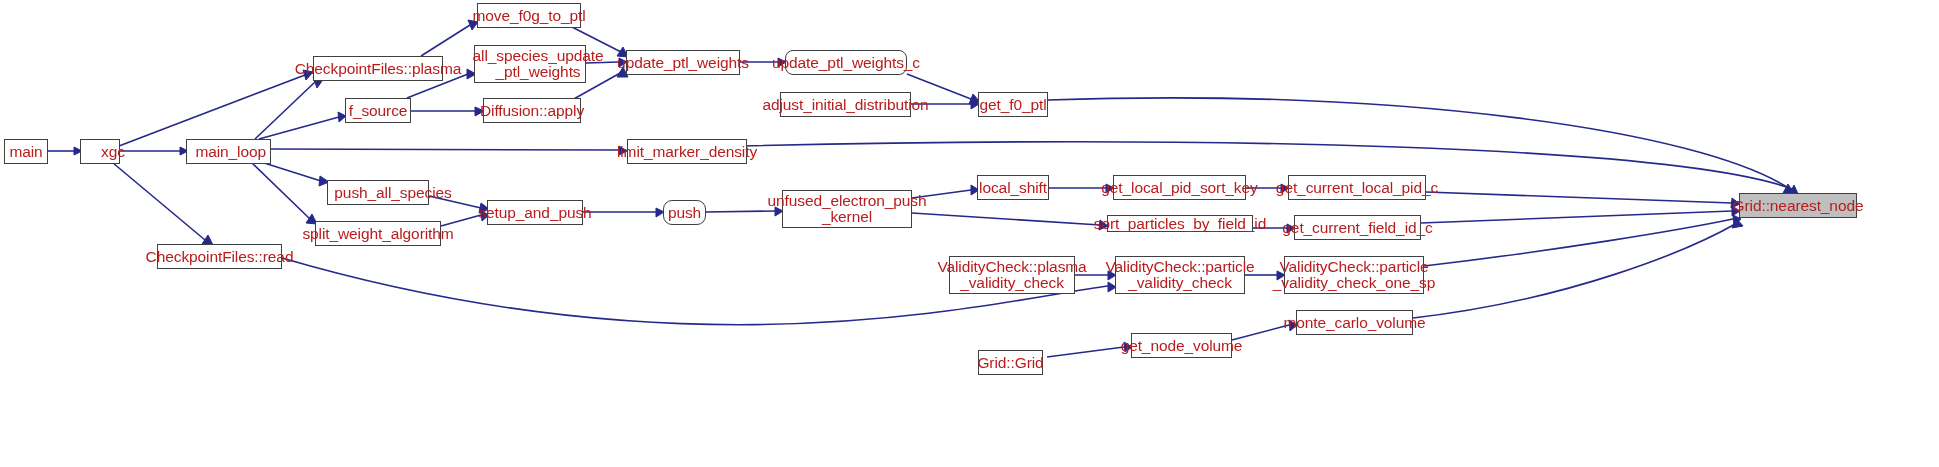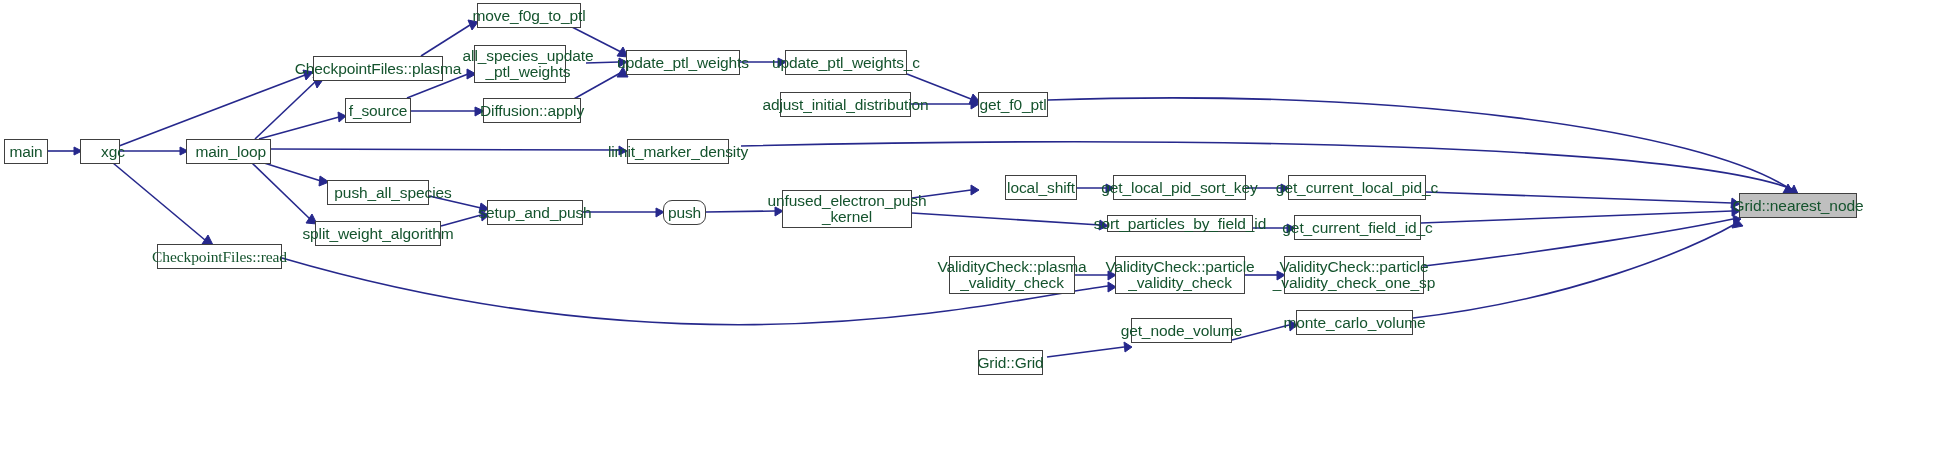--- a/index.html
+++ b/index.html
@@ -1,21 +1,21 @@
 <!DOCTYPE html>
 <html><head>
 <meta charset="utf-8">
 <title>Call graph</title>
 <style>
   html,body{margin:0;padding:0;background:#ffffff;}
   #canvas{position:relative;width:1939px;height:467px;background:#ffffff;
           font-family:"Liberation Sans","DejaVu Sans",sans-serif;overflow:hidden;}
   svg.edges{position:absolute;left:0;top:0;width:1939px;height:467px;overflow:visible;}
   .node{position:absolute;box-sizing:border-box;border:1px solid #404040;
-        background:#ffffff;color:#14532d;display:flex;align-items:center;
+        background:#ffffff;color:#b91c1c;display:flex;align-items:center;
         justify-content:center;text-align:center;font-size:15.5px;line-height:16px;
         letter-spacing:-0.1px;white-space:pre-line;z-index:3;}
   .node.hl{background:#bfbfbf;border-color:#404040;}
   .node span{display:block;padding:0 4px;}
 </style>
 </head>
 <body>
 
 <div id="canvas">
   <svg class="edges" viewBox="0 0 1939 467">
@@ -97,43 +97,43 @@
       <path d="M 1124,342 L 1132,347 L 1125,352 Z" fill="#26288c" stroke="#26288c" stroke-width="1"></path>
     </svg>
   <div id="nodes-layer">
       <div class="node" style="left: 4px; top: 139px; width: 44px; height: 25px;"><span>main</span></div>
       <div class="node" style="left: 80px; top: 139px; width: 40px; height: 25px; padding-left: 26px;"><span>xgc</span></div>
       <div class="node" style="left: 186px; top: 139px; width: 85px; height: 25px; justify-content: flex-end;"><span>main_loop</span></div>
       <div class="node" style="left: 313px; top: 56px; width: 130px; height: 25px;"><span>CheckpointFiles::plasma</span></div>
       <div class="node" style="left: 345px; top: 98px; width: 66px; height: 25px;"><span>f_source</span></div>
       <div class="node" style="left: 327px; top: 180px; width: 102px; height: 25px; padding-left: 30px;"><span>push_all_species</span></div>
       <div class="node" style="left: 315px; top: 221px; width: 126px; height: 25px;"><span>split_weight_algorithm</span></div>
-      <div class="node" style="left: 157px; top: 244px; width: 125px; height: 25px; font-family: Liberation Serif, serif;"><span>CheckpointFiles::read</span></div>
+      <div class="node" style="left: 157px; top: 244px; width: 125px; height: 25px;"><span>CheckpointFiles::read</span></div>
       <div class="node" style="left: 477px; top: 3px; width: 104px; height: 25px;"><span>move_f0g_to_ptl</span></div>
-      <div class="node" style="left: 474px; top: 45px; width: 92px; height: 38px; padding-left: 16px;"><span>all_species_update
+      <div class="node" style="left: 474px; top: 45px; width: 112px; height: 38px; padding-left: 16px;"><span>all_species_update
 _ptl_weights</span></div>
       <div class="node" style="left: 483px; top: 98px; width: 98px; height: 25px;"><span>Diffusion::apply</span></div>
       <div class="node" style="left: 626px; top: 50px; width: 114px; height: 25px;"><span>update_ptl_weights</span></div>
-      <div class="node" style="left: 785px; top: 50px; width: 122px; height: 25px;"><span>update_ptl_weights_c</span></div>
+      <div class="node" style="left: 785px; top: 50px; width: 122px; height: 25px; border-radius: 8px;"><span>update_ptl_weights_c</span></div>
       <div class="node" style="left: 780px; top: 92px; width: 131px; height: 25px;"><span>adjust_initial_distribution</span></div>
       <div class="node" style="left: 978px; top: 92px; width: 70px; height: 25px;"><span>get_f0_ptl</span></div>
-      <div class="node" style="left: 627px; top: 139px; width: 102px; height: 25px; text-align: right;"><span>limit_marker_density</span></div>
+      <div class="node" style="left: 627px; top: 139px; width: 120px; height: 25px; text-align: right;"><span>limit_marker_density</span></div>
       <div class="node" style="left: 487px; top: 200px; width: 96px; height: 25px;"><span>setup_and_push</span></div>
       <div class="node" style="left: 663px; top: 200px; width: 43px; height: 25px; border-radius: 9px;"><span>push</span></div>
       <div class="node" style="left: 782px; top: 190px; width: 130px; height: 38px;"><span>unfused_electron_push
 _kernel</span></div>
-      <div class="node" style="left: 977px; top: 175px; width: 72px; height: 25px; margin-left: 28px;"><span>local_shift</span></div>
+      <div class="node" style="left: 977px; top: 175px; width: 72px; height: 25px;"><span>local_shift</span></div>
       <div class="node" style="left: 1107px; top: 215px; width: 146px; height: 17px;"><span>sort_particles_by_field_id</span></div>
       <div class="node" style="left: 1113px; top: 175px; width: 133px; height: 25px;"><span>get_local_pid_sort_key</span></div>
       <div class="node" style="left: 1288px; top: 175px; width: 138px; height: 25px;"><span>get_current_local_pid_c</span></div>
       <div class="node" style="left: 1294px; top: 215px; width: 127px; height: 25px;"><span>get_current_field_id_c</span></div>
       <div class="node" style="left: 949px; top: 256px; width: 126px; height: 38px;"><span>ValidityCheck::plasma
 _validity_check</span></div>
       <div class="node" style="left: 1115px; top: 256px; width: 130px; height: 38px;"><span>ValidityCheck::particle
 _validity_check</span></div>
       <div class="node" style="left: 1284px; top: 256px; width: 140px; height: 38px;"><span>ValidityCheck::particle
 _validity_check_one_sp</span></div>
       <div class="node" style="left: 1296px; top: 310px; width: 117px; height: 25px;"><span>monte_carlo_volume</span></div>
-      <div class="node" style="left: 1131px; top: 318px; width: 101px; height: 25px;"><span>get_node_volume</span></div>
+      <div class="node" style="left: 1131px; top: 333px; width: 101px; height: 25px;"><span>get_node_volume</span></div>
       <div class="node" style="left: 978px; top: 350px; width: 65px; height: 25px;"><span>Grid::Grid</span></div>
       <div class="node hl" style="left: 1739px; top: 193px; width: 118px; height: 25px;"><span>Grid::nearest_node</span></div>
     </div>
 </div>
 
 </body></html>

